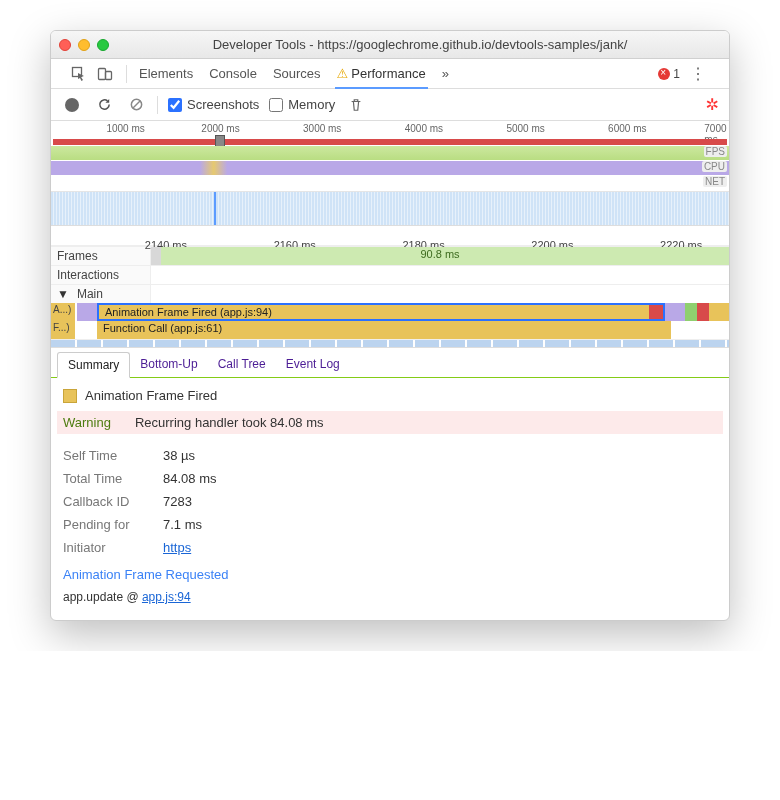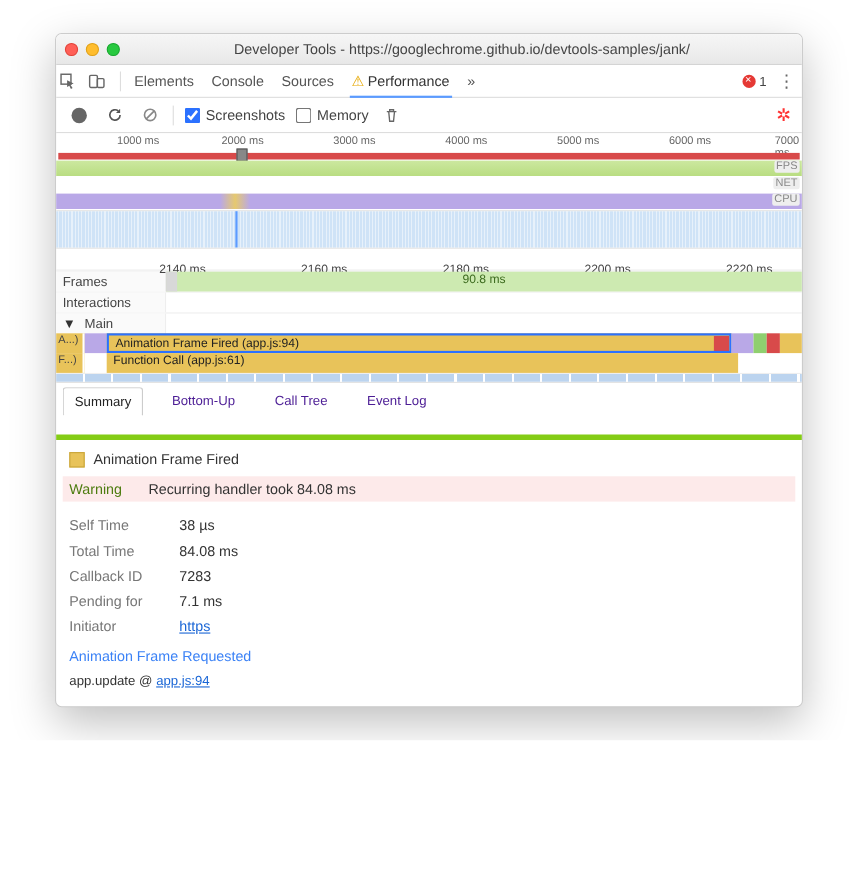--- a/index.html
+++ b/index.html
@@ -7,21 +7,21 @@
   .window { width: 680px; margin: 30px auto; border: 1px solid #ccc; border-radius: 6px; box-shadow: 0 14px 40px rgba(0,0,0,0.25); background: #fff; overflow: hidden; }
   
   .titlebar { display: flex; align-items: center; height: 28px; background: linear-gradient(#f6f6f6,#e8e8e8); border-bottom: 1px solid #d0d0d0; padding: 0 8px; }
   .traffic { display: flex; gap: 7px; margin-right: 10px; }
   .dot { width: 12px; height: 12px; border-radius: 50%; }
   .dot.red { background: #ff5f57; border: 1px solid #e24238; }
   .dot.yellow { background: #ffbd2e; border: 1px solid #e1a116; }
   .dot.green { background: #28c940; border: 1px solid #17a82e; }
   .titlebar-title { flex: 1; text-align: center; color: #444; font-size: 13px; white-space: nowrap; overflow: hidden; text-overflow: ellipsis; padding: 0 24px; }
   
-  .tabsrow { display: flex; align-items: center; height: 30px; border-bottom: 1px solid #ddd; padding: 0 0; gap: 4px; }
+  .tabsrow { display: flex; align-items: center; height: 30px; border-bottom: 1px solid #ddd; padding: 0 17px; gap: 4px; }
   .tabsrow .sep { width: 1px; height: 18px; background: #ddd; margin: 0 6px; }
   .iconbtn { width: 22px; height: 22px; display: flex; align-items: center; justify-content: center; color: #555; cursor: pointer; }
   .tabs { display: flex; gap: 12px; align-items: center; }
   .tab { color: #555; cursor: pointer; padding: 6px 2px; }
   .tab.active { color: #333; border-bottom: 2px solid #5b9bff; margin-bottom: -1px; }
   .warn-icon { color: #e6a700; margin-right: 3px; }
   .more { color: #555; margin-left: 10px; cursor: pointer; }
   .spacer { flex: 1; }
   .errbadge { display: flex; align-items: center; gap: 3px; color: #444; font-size: 12px; }
   .errcircle { width: 12px; height: 12px; border-radius: 50%; background: #e53935; display:inline-block; position:relative; }
@@ -65,21 +65,21 @@
   .flame-stub { width:26px; background:#e8c35a; color:#444; font-size:10px; padding:1px 2px; overflow:hidden; white-space:nowrap; border-right:2px solid #fff;}
   .flame-bar { flex:1; display:flex; }
   .flame-seg { height:100%; overflow:hidden; white-space:nowrap; padding:1px 6px; font-size:11px; color:#222; }
   .seg-yellow { background:#e8c35a; }
   .seg-sel { background:#e8c35a; border:2px solid #2b71ff; box-shadow: inset -14px 0 0 #d84a4a; }
   .seg-purple { background:#b9a8e7; width:20px; }
   .seg-green { background:#8fcf6f; width:10px; }
   .seg-red { background:#d84a4a; width:8px; }
   .micro { height:8px; background:repeating-linear-gradient(90deg,#bcd4ef 0 24px,#fff 24px 26px); border-top:1px solid #eee; }
   
-  .btabs { display:flex; gap:16px; border-bottom:5px solid #84cc16; padding: 4px 6px 18px; }
+  .btabs { display:flex; gap:0; border-bottom:1px solid #84cc16; padding: 4px 6px 0; }
   .btab { padding:5px 10px; color:#4c1d95; cursor:pointer; font-size:12px; }
   .btab.active { color:#222; border:1px solid #ccc; border-bottom:1px solid #fff; border-radius:3px 3px 0 0; background:#fff; margin-bottom:-1px; }
   
   .summary { padding:10px 12px 16px; }
   .evhdr { display:flex; align-items:center; gap:8px; margin-bottom:8px; }
   .swatch { width:14px; height:14px; background:#e8c35a; border:1px solid #c9a53a; }
   .warnrow { background:#fdeaea; padding:4px 6px; margin:4px -6px 10px; }
   .warnrow .w { color:#4d7c0f; margin-right:24px; }
   .kv { display:flex; gap:10px; padding:4px 0; font-size:13px; }
   .kv .k { width:90px; color:#777; }
@@ -177,25 +177,25 @@
       <span class="tick" style="left:85%">6000 ms</span>
       <span class="tick" style="left:98%">7000 ms</span>
     </div>
     <div class="redbar">
       <div class="marker"></div>
     </div>
     <div class="lanes">
       <div class="lane fpslane">
           <span class="lane-lbl">FPS</span>
         </div>
+      <div class="lane cpulane">
+          <span class="lane-lbl">CPU</span>
+        </div>
       <div class="lane netlane">
           <span class="lane-lbl">NET</span>
-        </div>
-      <div class="lane cpulane">
-          <span class="lane-lbl">CPU</span>
         </div>
     </div>
     <div class="ss-strip">
       <div class="playhead"></div>
     </div>
   </div>
 
   <div class="detail-ruler">
     <span class="tick" style="left:14%">2140 ms</span>
     <span class="tick" style="left:33%">2160 ms</span>

